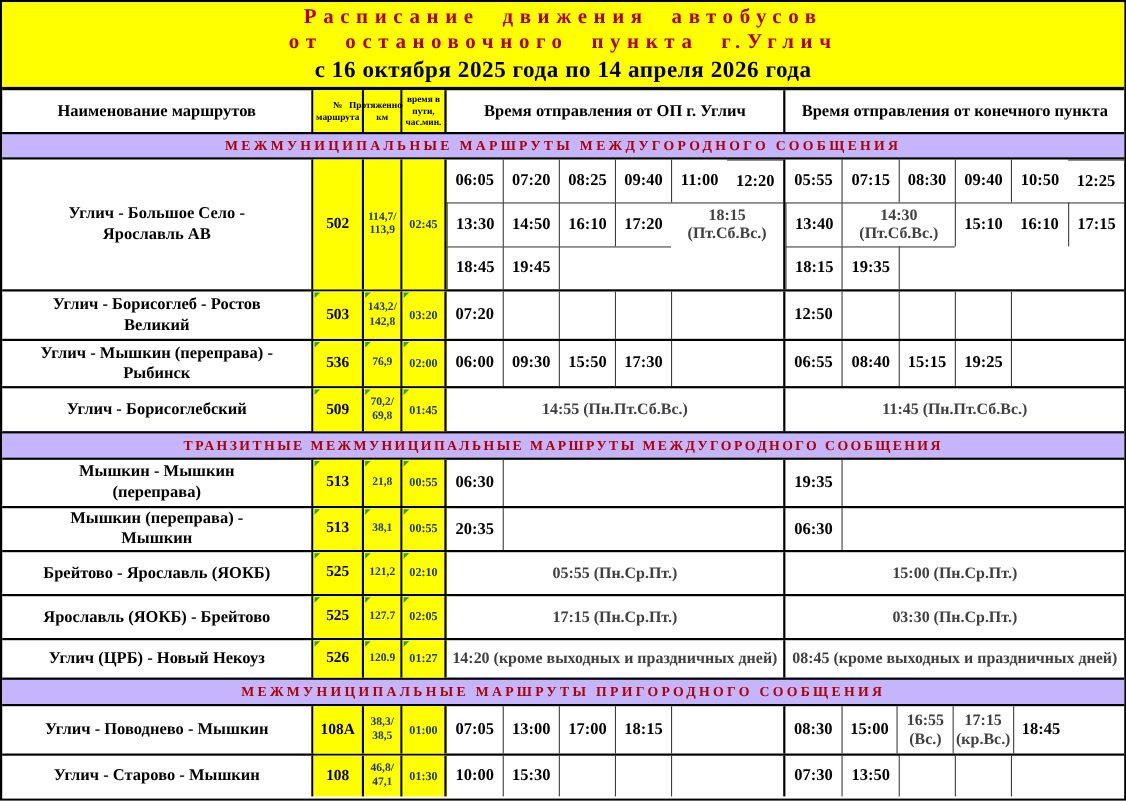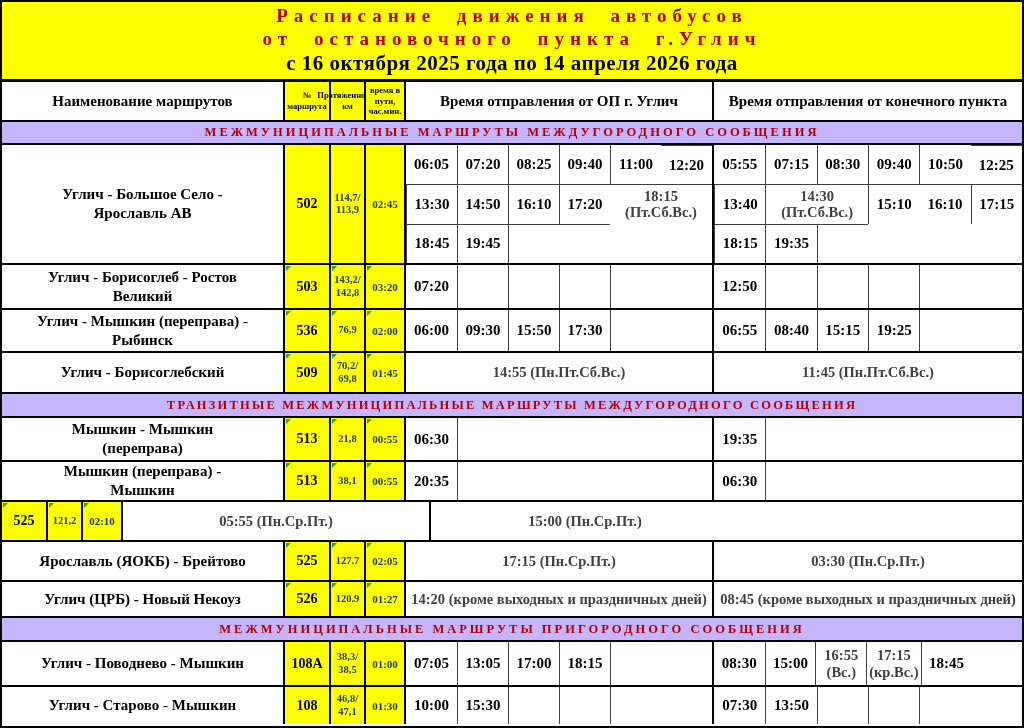--- a/index.html
+++ b/index.html
@@ -258,20 +258,21 @@
     </div>
     <div class="c-fb">
       <div class="tg">
         <div class="t">06:30</div>
         <div class="t bl sp4"></div>
       </div>
     </div>
   </div>
 
   <div class="row" style="height:40px">
+    <div class="cell c-name">Брейтово - Ярославль (ЯОКБ)</div>
     <div class="cell c-num">
         <span class="mark"></span>
         <span>525</span>
       </div>
     <div class="cell c-dist">
         <span class="mark"></span>
         <span>121,2</span>
       </div>
     <div class="cell c-dur">
         <span class="mark"></span>
@@ -344,21 +345,21 @@
   <div class="sec" style="height:24px">МЕЖМУНИЦИПАЛЬНЫЕ МАРШРУТЫ ПРИГОРОДНОГО СООБЩЕНИЯ</div>
 
   <div class="row" style="height:45px">
     <div class="cell c-name">Углич - Поводнево - Мышкин</div>
     <div class="cell c-num">108А</div>
     <div class="cell c-dist">38,3/ 38,5</div>
     <div class="cell c-dur">01:00</div>
     <div class="c-ob">
       <div class="tg">
         <div class="t">07:05</div>
-        <div class="t bl">13:05</div>
+        <div class="t bl">13:00</div>
         <div class="t bl">17:00</div>
         <div class="t bl">18:15</div>
         <div class="t bl"></div>
       </div>
     </div>
     <div class="c-fb">
       <div class="tg">
         <div class="t">08:30</div>
         <div class="t bl">15:00</div>
         <div class="t rg bl">16:55 (Вс.)</div>

